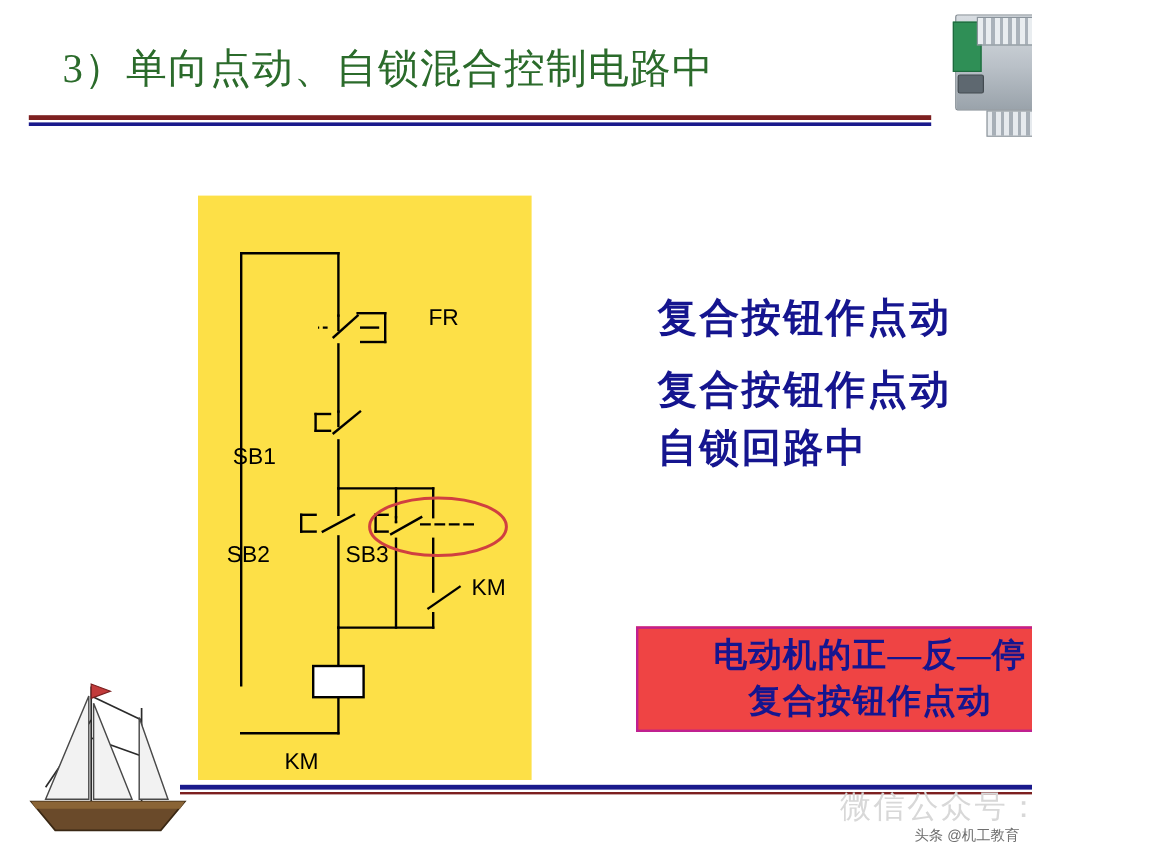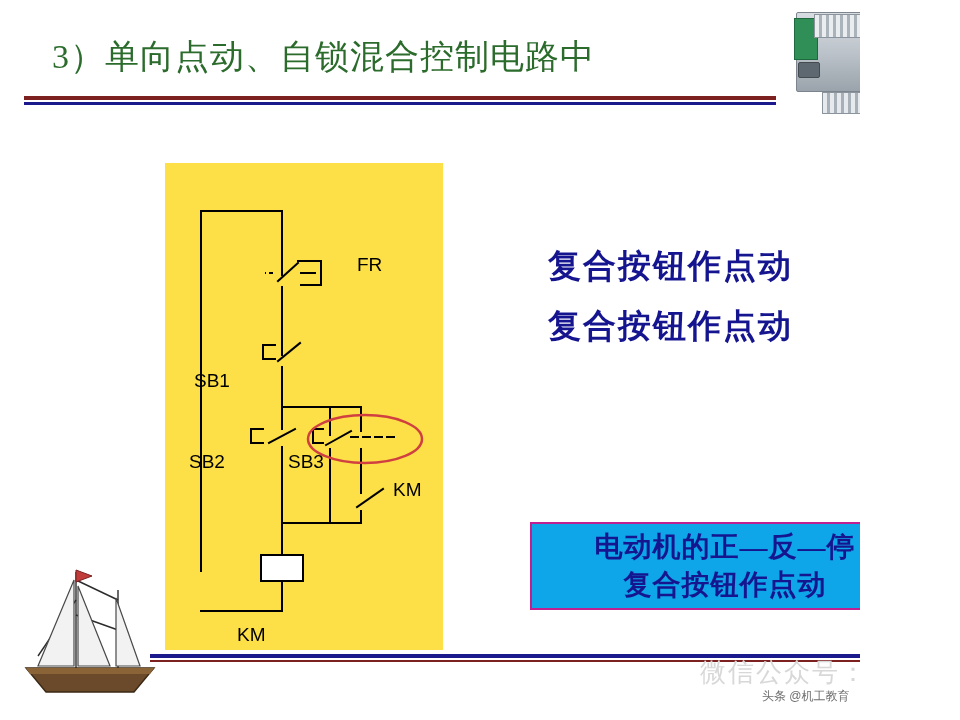--- a/index.html
+++ b/index.html
@@ -141,21 +141,21 @@
   .note-gap { height: 12px; }
 
   
   .note-box {
     position: absolute;
     left: 530px;
     top: 522px;
     width: 390px;
     height: 88px;
     border: 2px solid #c02090;
-    background: #0ea5e9;
+    background: #ef4444;
     box-sizing: border-box;
     display: flex;
     flex-direction: column;
     align-items: center;
     justify-content: center;
     font-family: "Liberation Serif", serif;
     font-size: 28px;
     font-weight: bold;
     color: #15158f;
     letter-spacing: 1px;
@@ -303,20 +303,21 @@
       <text class="lbl" x="123" y="305" font-size="19" fill="#000000">SB3</text>
       <text class="lbl" x="228" y="333" font-size="19" fill="#000000">KM</text>
       <text class="lbl" x="72" y="478" font-size="19" fill="#000000">KM</text>
     </svg>
   </div>
 
   <div class="note-main">
     <span class="ln">复合按钮作点动</span>
     <div class="note-gap"></div>
     <span class="ln">复合按钮作点动</span>
+    <span class="ln">自锁回路中</span>
   </div>
 
   <div class="note-box">
     <span>电动机的正—反—停</span>
     <span>复合按钮作点动</span>
   </div>
 
   <div class="bottom-rule-top"></div>
   <div class="bottom-rule-bottom"></div>
 

